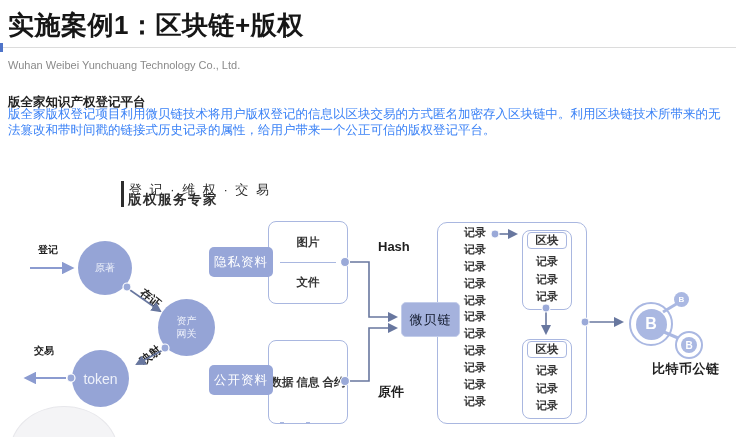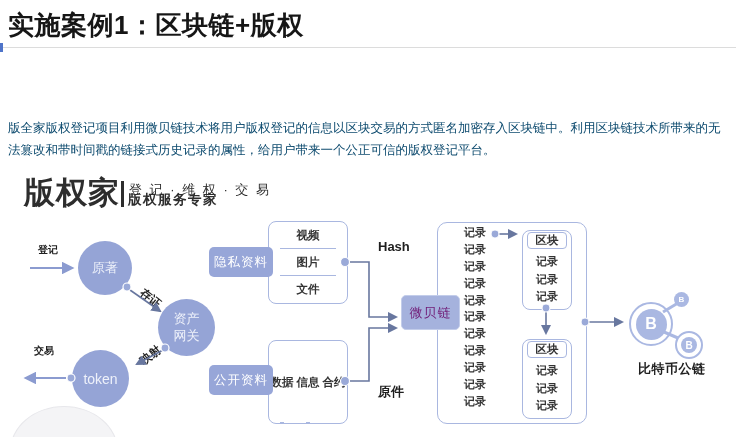--- a/index.html
+++ b/index.html
@@ -6,59 +6,59 @@
   #screen{position:relative;width:736px;height:437px;background:#fff;overflow:hidden;
           font-family:"Liberation Sans","DejaVu Sans",sans-serif;color:#333}
   .abs{position:absolute}
 
   
   .hdr-title{left:8px;top:8px;font-size:26px;font-weight:800;color:#161616;letter-spacing:.5px;white-space:nowrap}
   .hdr-divider{left:0;top:47px;width:736px;height:1px;background:#dcdcdc}
   .edge-mark{left:0;top:43px;width:3px;height:9px;background:#4f74c9}
   .company{left:8px;top:59px;font-size:11px;color:#8a8a8a}
   .sec-heading{left:8px;top:94px;font-size:12.5px;font-weight:700;color:#222}
-  .body-text{left:8px;top:117px;width:722px;font-size:12.5px;line-height:22px;color:#0c4a6e}
+  .body-text{left:8px;top:106px;width:722px;font-size:12.5px;line-height:16px;color:#3b82f6}
 
   
   .logo-text{left:24px;top:172px;font-size:31px;font-weight:900;color:#2d2d2d;letter-spacing:1px}
   .logo-bar{left:121px;top:181px;width:3px;height:26px;background:#2d2d2d}
   .logo-tag-top{left:129px;top:181px;font-size:13px;font-weight:400;letter-spacing:2px;color:#2d2d2d;white-space:nowrap}
   .logo-tag-bottom{left:128px;top:191px;font-size:13.5px;font-weight:900;letter-spacing:1.5px;color:#2d2d2d;white-space:nowrap}
 
   
   .node{border-radius:50%;background:#95a4d6;color:#eef1fa;display:flex;align-items:center;justify-content:center;
-        text-align:center;font-size:13px;z-index:2}
+        text-align:center;font-size:10px;z-index:2}
   #node-original{left:78px;top:241px;width:54px;height:54px}
   #node-gateway{left:158px;top:299px;width:57px;height:57px}
   #node-gateway .lines div{line-height:1.25}
   #node-token{left:72px;top:350px;width:57px;height:57px;font-size:14px}
 
   .flow-label{font-size:10px;font-weight:700;color:#1f1f1f;z-index:4}
   #lbl-register{left:38px;top:243px}
   #lbl-trade{left:34px;top:344px}
   #lbl-notarize{left:139px;top:291px;transform:rotate(38deg);font-size:11.5px}
   #lbl-mapping{left:139px;top:348px;transform:rotate(-38deg);font-size:11.5px}
   #lbl-hash{left:378px;top:239px;font-size:13px}
   #lbl-original-file{left:378px;top:383px;font-size:13px}
-  #lbl-btc{left:638px;top:360px;font-size:13px;letter-spacing:.5px}
+  #lbl-btc{left:652px;top:360px;font-size:13px;letter-spacing:.5px}
 
   
   .group-tag{width:64px;height:30px;background:#97a6d8;border-radius:5px;color:#fff;display:flex;align-items:center;
              justify-content:center;font-size:12.5px;letter-spacing:1px;z-index:2}
   #tag-private{left:209px;top:247px}
   #tag-public{left:209px;top:365px}
   .vbox{width:78px;background:#fff;border:1.5px solid #a9b7e0;border-radius:8px;display:flex;flex-direction:column;z-index:1}
   #vbox-private{left:268px;top:221px;height:81px}
   #vbox-public{left:268px;top:340px;height:82px}
   .vbox .row{flex:1;display:flex;align-items:center;justify-content:center;font-size:11.5px;font-weight:700;color:#333;position:relative}
   .vbox .row:not(:last-child)::after{content:"";position:absolute;left:11px;right:11px;bottom:0;height:1px;background:#a9b7e0}
 
   
-  #chain-node{left:401px;top:295px;width:57px;height:33px;background:#a5b2dd;border:1px solid #c3cdea;border-radius:5px;
-              color:#701a75;display:flex;align-items:center;justify-content:center;font-size:13px;letter-spacing:1px;z-index:3}
+  #chain-node{left:401px;top:302px;width:57px;height:33px;background:#a5b2dd;border:1px solid #c3cdea;border-radius:5px;
+              color:#0f172a;display:flex;align-items:center;justify-content:center;font-size:13px;letter-spacing:1px;z-index:3}
   #ledger{left:437px;top:222px;width:148px;height:200px;border:1.5px solid #a9b7e0;border-radius:10px;background:#fff;z-index:1}
   #record-col{left:464px;top:227px;height:180px;display:flex;flex-direction:column;justify-content:space-between;z-index:2}
   #record-col div{font-size:11px;font-weight:700;color:#333;line-height:1}
 
   .block{width:48px;height:78px;background:#fff;border:1.5px solid #a9b7e0;border-radius:8px;display:flex;
          flex-direction:column;align-items:center;z-index:2}
   #block1{left:522px;top:230px}
   #block2{left:522px;top:339px}
   .block .chip{margin-top:1px;width:38px;height:15px;border:1px solid #a9b7e0;border-radius:4px;background:#fff;
                display:flex;align-items:center;justify-content:center;font-size:11.5px;font-weight:700;color:#333}
@@ -79,24 +79,25 @@
   #connectors{position:absolute;left:0;top:0;width:736px;height:437px;z-index:10;pointer-events:none}
 </style>
 </head>
 <body>
 
 <div id="screen">
 
   <div class="abs hdr-title">实施案例1：区块链+版权</div>
   <div class="abs hdr-divider"></div>
   <div class="abs edge-mark"></div>
-
+  <div class="abs company">Wuhan Weibei Yunchuang Technology Co., Ltd.</div>
+
+  <div class="abs sec-heading">版全家知识产权登记平台</div>
   <div class="abs body-text">版全家版权登记项目利用微贝链技术将用户版权登记的信息以区块交易的方式匿名加密存入区块链中。利用区块链技术所带来的无法篡改和带时间戳的链接式历史记录的属性，给用户带来一个公正可信的版权登记平台。</div>
 
-  <div class="abs logo-text">版权家</div>
   <div class="abs logo-bar"></div>
   <div class="abs logo-tag-top">登 记 · 维 权 · 交 易</div>
   <div class="abs logo-tag-bottom">版权服务专家</div>
 
   <div class="abs ghost"></div>
 
   <div class="abs flow-label" id="lbl-register">登记</div>
   <div class="abs flow-label" id="lbl-notarize">存证</div>
   <div class="abs flow-label" id="lbl-mapping">映射</div>
   <div class="abs flow-label" id="lbl-trade">交易</div>
@@ -109,21 +110,20 @@
     <div class="lines">
         <div>资产</div>
         <div>网关</div>
       </div>
   </div>
   <div class="abs node" id="node-token">token</div>
 
   <div class="abs group-tag" id="tag-private">隐私资料</div>
   <div class="abs vbox" id="vbox-private">
     <div style="display:flex;flex-direction:column;flex:1">
-        <div class="row">视频</div>
         <div class="row">图片</div>
         <div class="row">文件</div>
       </div>
   </div>
   <div class="abs group-tag" id="tag-public">公开资料</div>
   <div class="abs vbox" id="vbox-public">
     <div style="display:flex;flex-direction:row;flex:1">
         <div class="row">数据</div>
         <div class="row">信息</div>
         <div class="row">合约</div>

